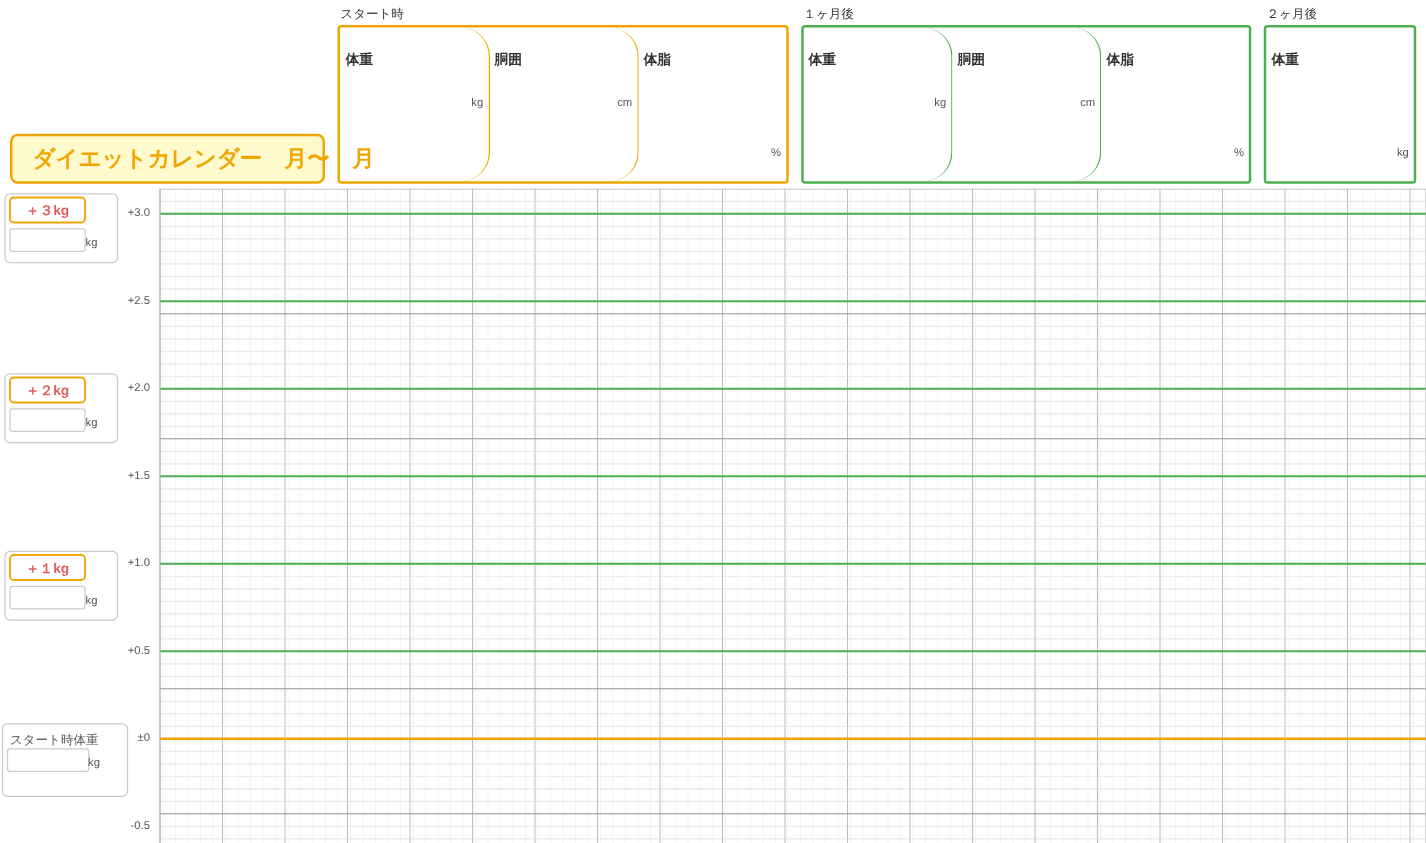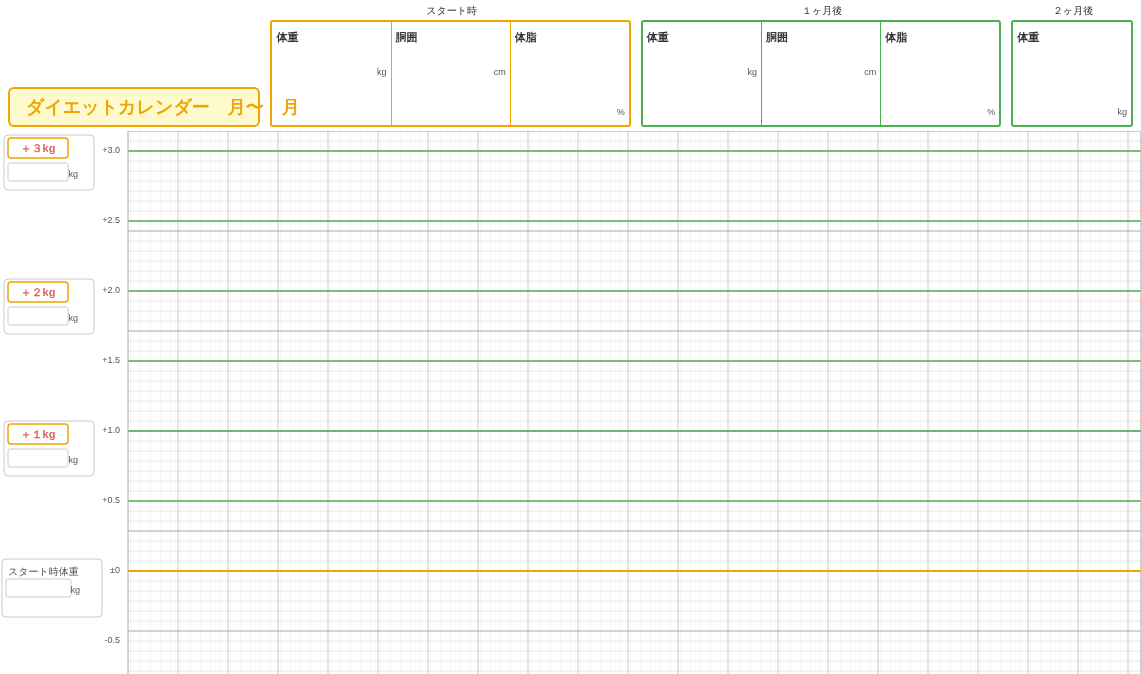--- a/index.html
+++ b/index.html
@@ -26,21 +26,21 @@
       font-size: 18px;
       font-weight: bold;
       color: #f0a500;
       white-space: nowrap;
       min-width: 240px;
     }
 
     .measurement-section {
       display: flex;
       flex-direction: column;
-      align-items: center;
+      align-items: flex-start;
     }
 
     .section-label {
       font-size: 10px;
       color: #333;
       margin-bottom: 2px;
       padding-left: 2px;
     }
 
     .measurement-group {
@@ -50,22 +50,23 @@
     }
 
     .measurement-group.green {
       border-color: #4caf50;
     }
 
     .measurement-field {
       display: flex;
       flex-direction: column;
       border-right: 1px solid #f0a500;
-      padding: 8px 4px;
+      padding: 18px 4px;
       min-width: 80px;
+      border-radius: 23px;
     }
 
     .measurement-group.green .measurement-field {
       border-right-color: #4caf50;
     }
 
     .measurement-field:last-child {
       border-right: none;
       gap: 20px;
     }

